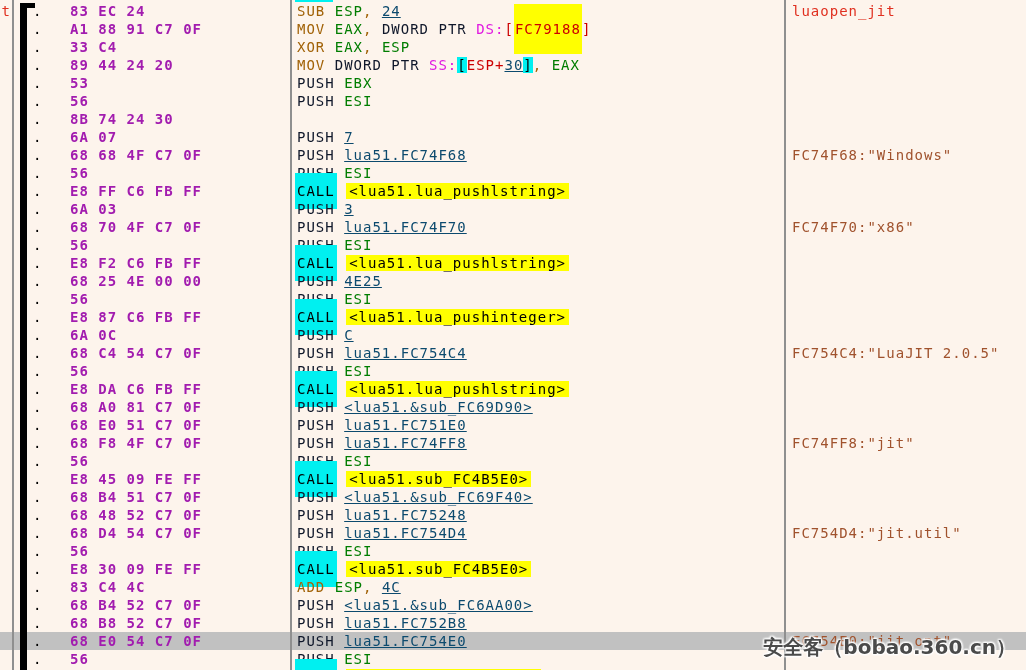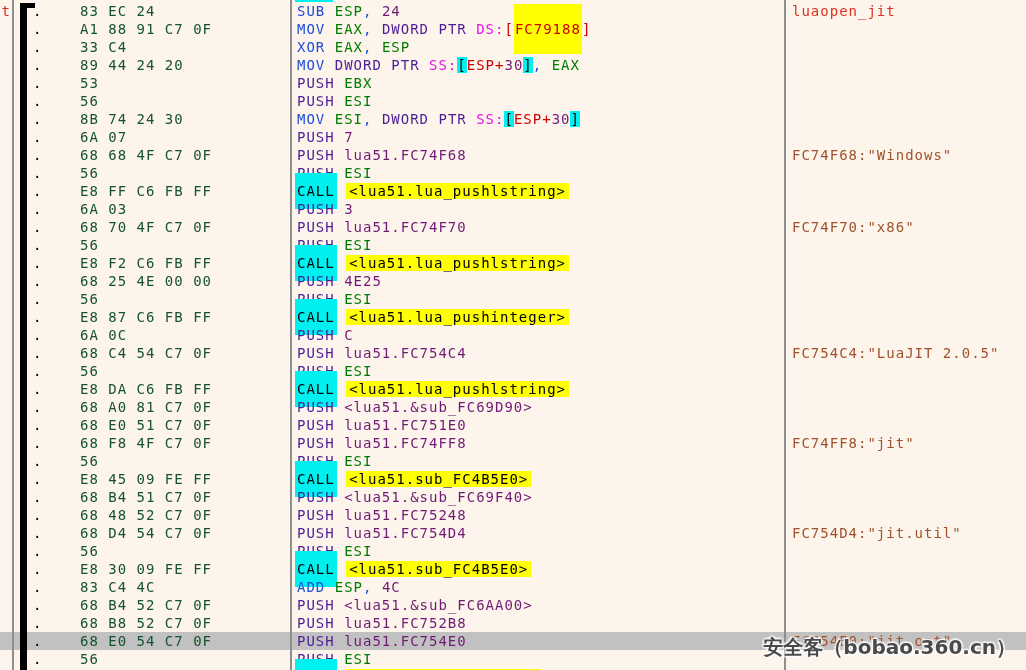--- a/index.html
+++ b/index.html
@@ -14,29 +14,29 @@
   #addr-clip{
     position:absolute;left:0;top:2px;width:11px;height:18px;overflow:hidden;
     direction:rtl;color:#E03020;z-index:2;white-space:pre;
   }
   #bracket-v{position:absolute;left:20px;top:3px;width:7px;height:667px;background:#000;z-index:7;}
   #bracket-h{position:absolute;left:20px;top:3px;width:15px;height:5px;background:#000;z-index:7;}
   #rows{position:absolute;left:0;top:2px;z-index:1;}
   .row{position:relative;height:18px;width:1026px;}
   .row.sel{background:#C1C1C1;}
   .dot{position:absolute;left:33px;color:#000;}
-  .hex{position:absolute;left:80px;white-space:pre;color:#14532d;}
+  .hex{position:absolute;left:70px;white-space:pre;color:#a21caf;font-weight:bold;}
   .ins{position:absolute;left:297px;white-space:pre;}
   .cmt{position:absolute;left:792px;white-space:pre;}
   .cmt.fn{color:#E03020;}
   .cmt.str{color:#A0522D;}
-  .s-k{color:#1d4ed8;}
-  .s-b{color:#4c1d95;}
+  .s-k{color:#a16207;}
+  .s-b{color:#0f172a;}
   .s-g{color:#007D00;}
-  .s-o{color:#701a75;}
+  .s-o{color:#0c4a6e;text-decoration:underline;}
   .s-m{color:#E018E0;}
   .s-r{color:#CC0000;}
   .s-yr{color:#CC0000;background:#FFFF00;padding:17px 1px;}
   .s-y{color:#000;background:#FFFF00;padding:0 3px;}
   .s-C{color:#000;background:#00F0F0;padding:10px 2px;margin-left:-2px;}
   .s-c{color:#000;background:#00F0F0;}
   #top-sliver{position:absolute;left:295px;top:0;width:38px;height:2px;background:#00F0F0;z-index:2;}
   #watermark{
     position:absolute;right:10px;top:638px;z-index:10;
     font-family:"DejaVu Sans","Liberation Sans",sans-serif;
@@ -81,21 +81,20 @@
         <span class="ins"><span class="s-b">PUSH </span><span class="s-g">EBX</span></span>
       </div>
       <div class="row">
         <span class="dot">.</span>
         <span class="hex">56</span>
         <span class="ins"><span class="s-b">PUSH </span><span class="s-g">ESI</span></span>
       </div>
       <div class="row">
         <span class="dot">.</span>
         <span class="hex">8B 74 24 30</span>
-        <span class="ins"><span class="s-k">MOV </span><span class="s-g">ESI</span><span class="s-k">, </span><span class="s-b">DWORD PTR </span><span class="s-m">SS:</span><span class="s-c">[</span><span class="s-r">ESP+</span><span class="s-o">30</span><span class="s-c">]</span></span>
       </div>
       <div class="row">
         <span class="dot">.</span>
         <span class="hex">6A 07</span>
         <span class="ins"><span class="s-b">PUSH </span><span class="s-o">7</span></span>
       </div>
       <div class="row">
         <span class="dot">.</span>
         <span class="hex">68 68 4F C7 0F</span>
         <span class="ins"><span class="s-b">PUSH </span><span class="s-o">lua51.FC74F68</span></span>

